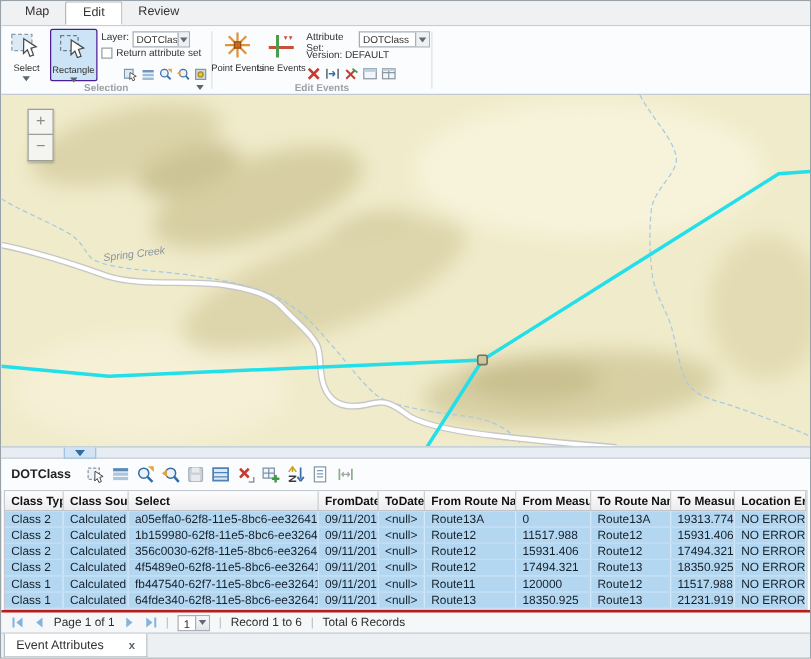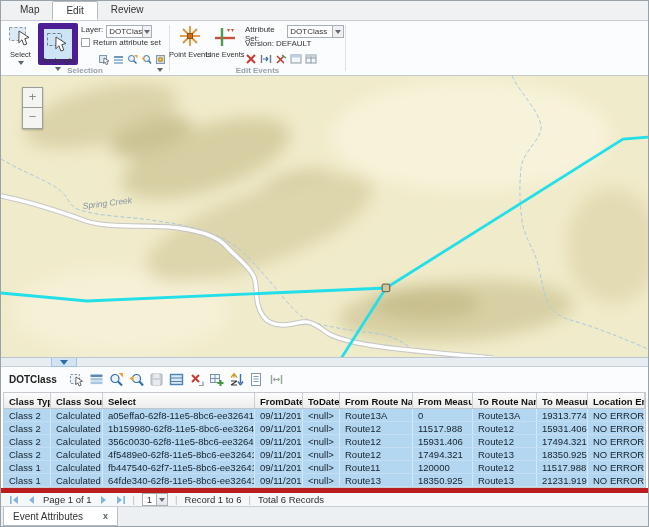--- a/index.html
+++ b/index.html
@@ -17,21 +17,21 @@
   
   .ribbon { height:55px; background:#fafcfd; border-bottom:1px solid #c3cad1;
             display:flex; align-items:stretch; }
   .rgroup { position:relative; display:flex; padding:2px 3px 10px 2px; }
   .group-label { position:absolute; bottom:0; left:0; right:0; text-align:center;
                  font-size:8px; color:#9aa1a8;font-weight:bold; }
   .gsep { width:1px; background:#dde2e7; margin:4px 0; }
 
   .bigtool { width:38px; display:flex; flex-direction:column; align-items:center;
              padding-top:2px; font-size:7.5px; color:#333; }
-  .bigtool.rect { width:40px; background:#cde4f7; border:6px solid #4c1d95; border-radius:2px; }
+  .bigtool.rect { width:40px; background:#cde4f7; border:1px solid #4c1d95; border-radius:2px; }
   .bigtool .tool-label { margin-top:1px; white-space:nowrap; }
   .dcaret { width:0; height:0; border-left:3px solid transparent; border-right:3px solid transparent;
             border-top:4px solid #5a6670; margin-top:2px; display:inline-block; }
 
   .ctrl-col { display:flex; flex-direction:column; font-size:8px; color:#333;
               padding-top:2px; margin-left:3px; }
   .crow { display:flex; align-items:flex-start; height:14px; }
   .combo { display:inline-flex; align-items:center; border:1px solid #a6aeb6; background:#fff;
            height:13px; margin-left:3px; }
   .combo .val { font-size:8px; padding:0 2px; white-space:nowrap; overflow:hidden; }
@@ -72,21 +72,21 @@
   .thead, .tr { display:grid;
     grid-template-columns:47px 52px 152px 48px 37px 73px 60px 64px 51px minmax(0,1fr); }
   .thead { height:17px; background:linear-gradient(#fdfdfd,#ececec); border-bottom:1px solid #bfc5ca; }
   .th { font-size:9.5px; font-weight:bold; color:#111; padding:3px 0 0 5px;
         border-right:1px solid #c9ced3; white-space:nowrap; overflow:hidden; }
   .tr { height:13px; background:#b4d7f1; border-bottom:1px solid #c6def3; }
   .td { font-size:9.5px; color:#15202b; padding:1px 0 0 5px;
         border-right:1px solid #d5e8f7; white-space:nowrap; overflow:hidden; }
 
   
-  .pager { height:18px; background:#f5f7f9; border-top:5px solid #b91c1c;
+  .pager { height:18px; background:#f5f7f9; border-top:2px solid #b91c1c;
            display:flex; align-items:center; padding-left:8px; gap:7px;
            font-size:9.5px; color:#2d2d2d; }
   .pbtn { display:flex; align-items:center; cursor:pointer; }
   .psep { color:#b5bbc1; }
   .page-combo { display:inline-flex; height:13px; border:1px solid #a8b0b8; background:#fff; }
   .page-combo .val { width:13px; text-align:center; font-size:9px; line-height:12px; }
   .page-combo .drop { width:11px; background:linear-gradient(#f6f7f8,#e4e7ea);
                       border-left:1px solid #a8b0b8; display:flex; align-items:center; justify-content:center; }
   .page-combo .dcaret { margin-top:0; border-top-color:#667; }
 

